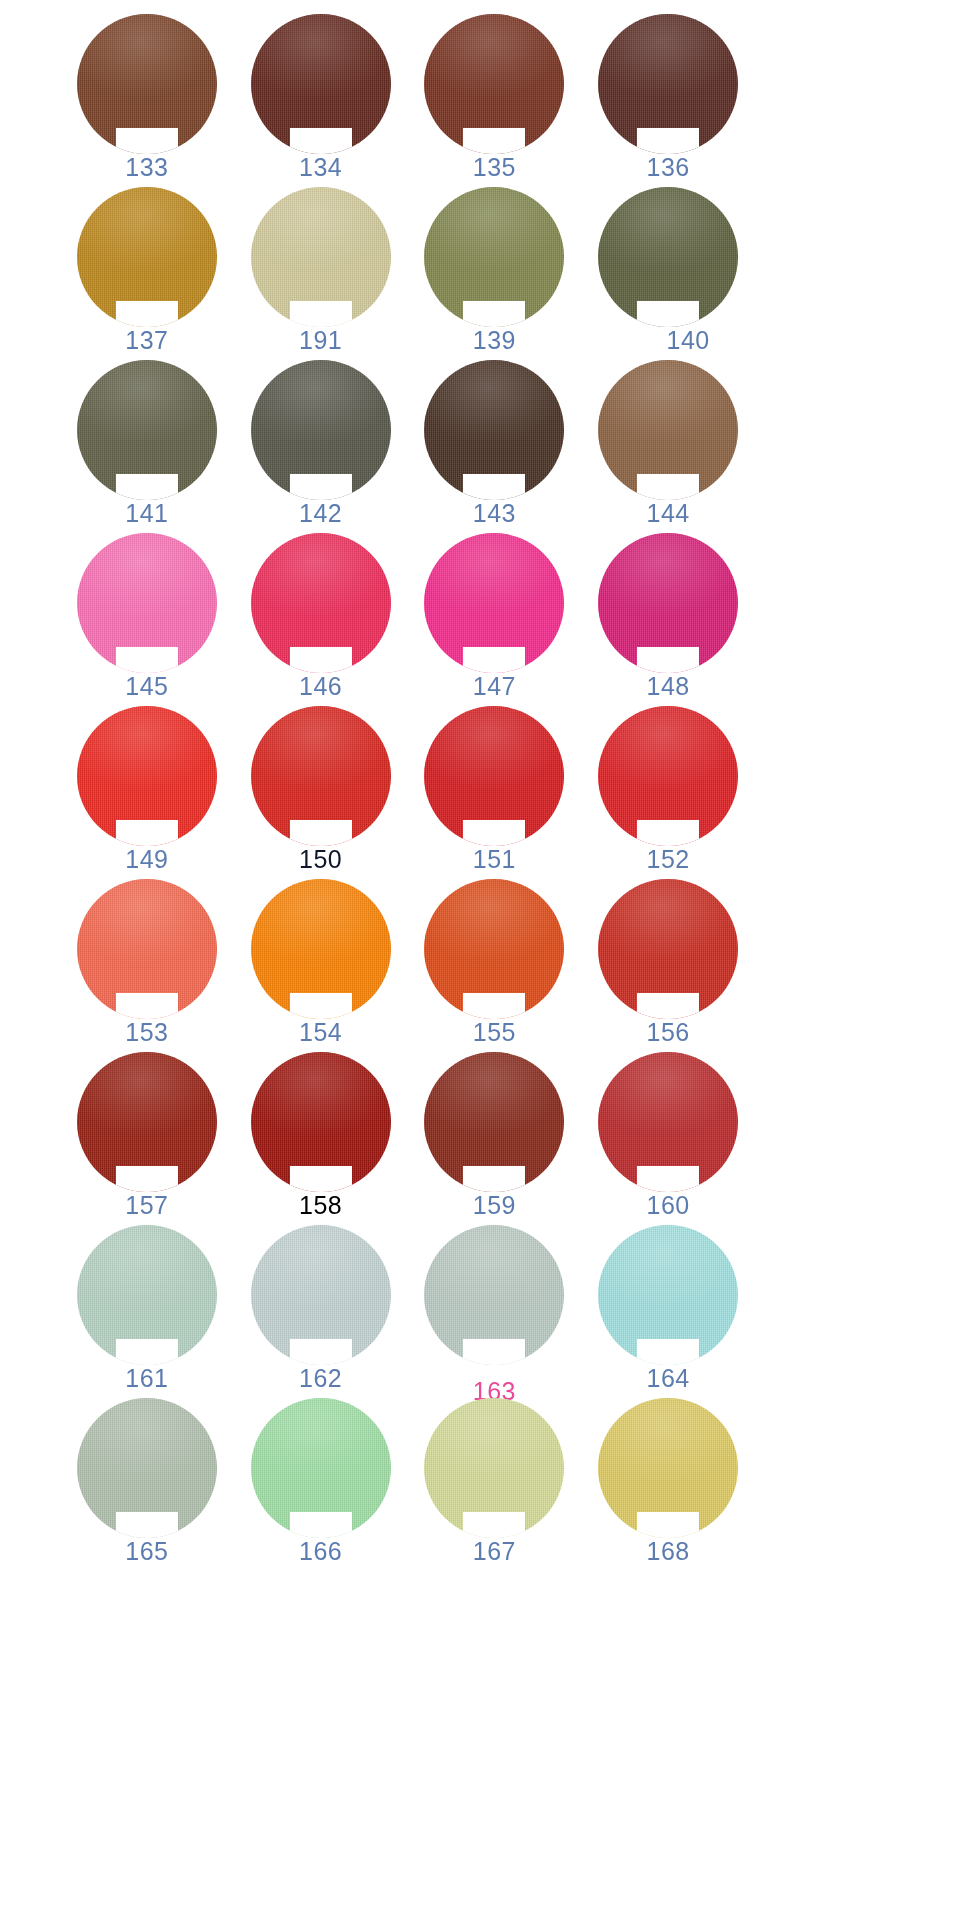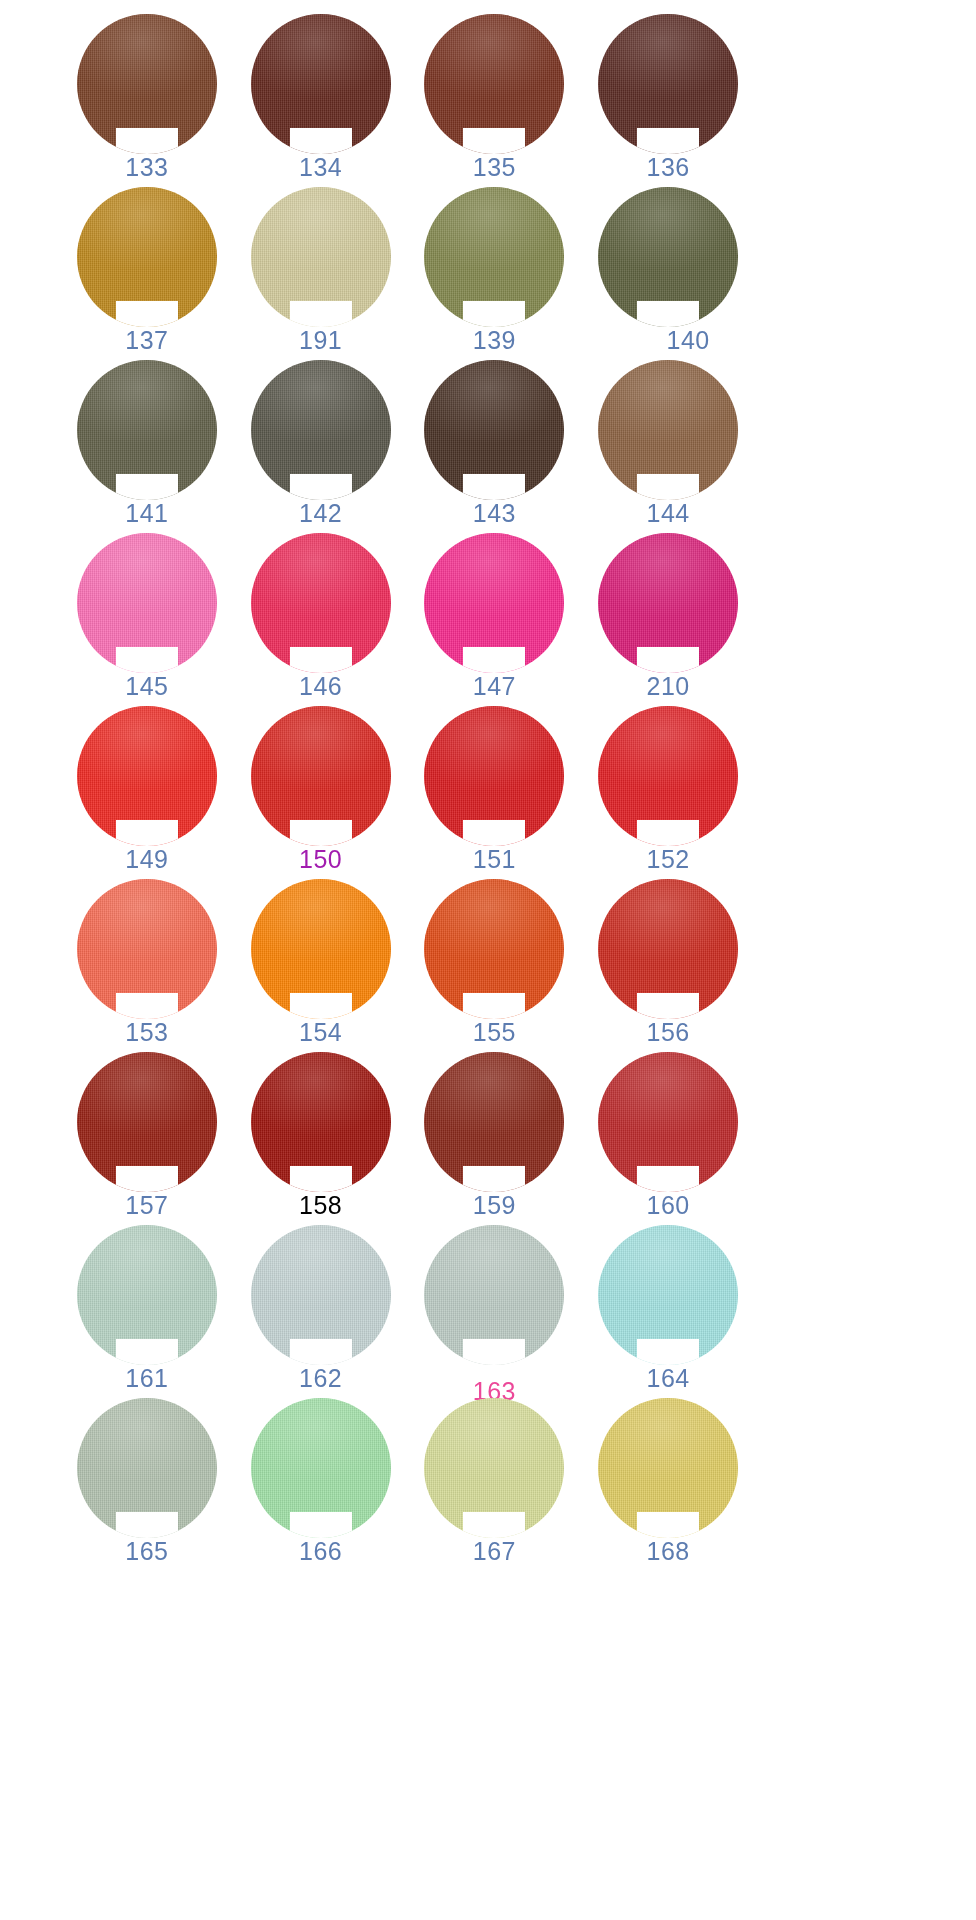--- a/index.html
+++ b/index.html
@@ -208,35 +208,35 @@
       <div class="swatch-cell">
         <div class="swatch-disc" style="background: rgb(245, 45, 142);">
           <div class="swatch-notch"></div>
         </div>
         <div class="swatch-label" style="color: rgb(92, 124, 176);">147</div>
       </div>
       <div class="swatch-cell">
         <div class="swatch-disc" style="background: rgb(217, 32, 121);">
           <div class="swatch-notch"></div>
         </div>
-        <div class="swatch-label" style="color: rgb(92, 124, 176);">210</div>
+        <div class="swatch-label" style="color: rgb(92, 124, 176);">148</div>
       </div>
     </div>
     <div class="swatch-row">
       <div class="swatch-cell">
         <div class="swatch-disc" style="background: rgb(238, 44, 38);">
           <div class="swatch-notch"></div>
         </div>
         <div class="swatch-label" style="color: rgb(92, 124, 176);">149</div>
       </div>
       <div class="swatch-cell">
         <div class="swatch-disc" style="background: rgb(217, 39, 33);">
           <div class="swatch-notch"></div>
         </div>
-        <div class="swatch-label" style="color: #a21caf; text-align: right;">150</div>
+        <div class="swatch-label" style="color: #0f172a; text-align: right;">150</div>
       </div>
       <div class="swatch-cell">
         <div class="swatch-disc" style="background: rgb(216, 30, 34);">
           <div class="swatch-notch"></div>
         </div>
         <div class="swatch-label" style="color: rgb(92, 124, 176);">151</div>
       </div>
       <div class="swatch-cell">
         <div class="swatch-disc" style="background: rgb(224, 34, 39);">
           <div class="swatch-notch"></div>

